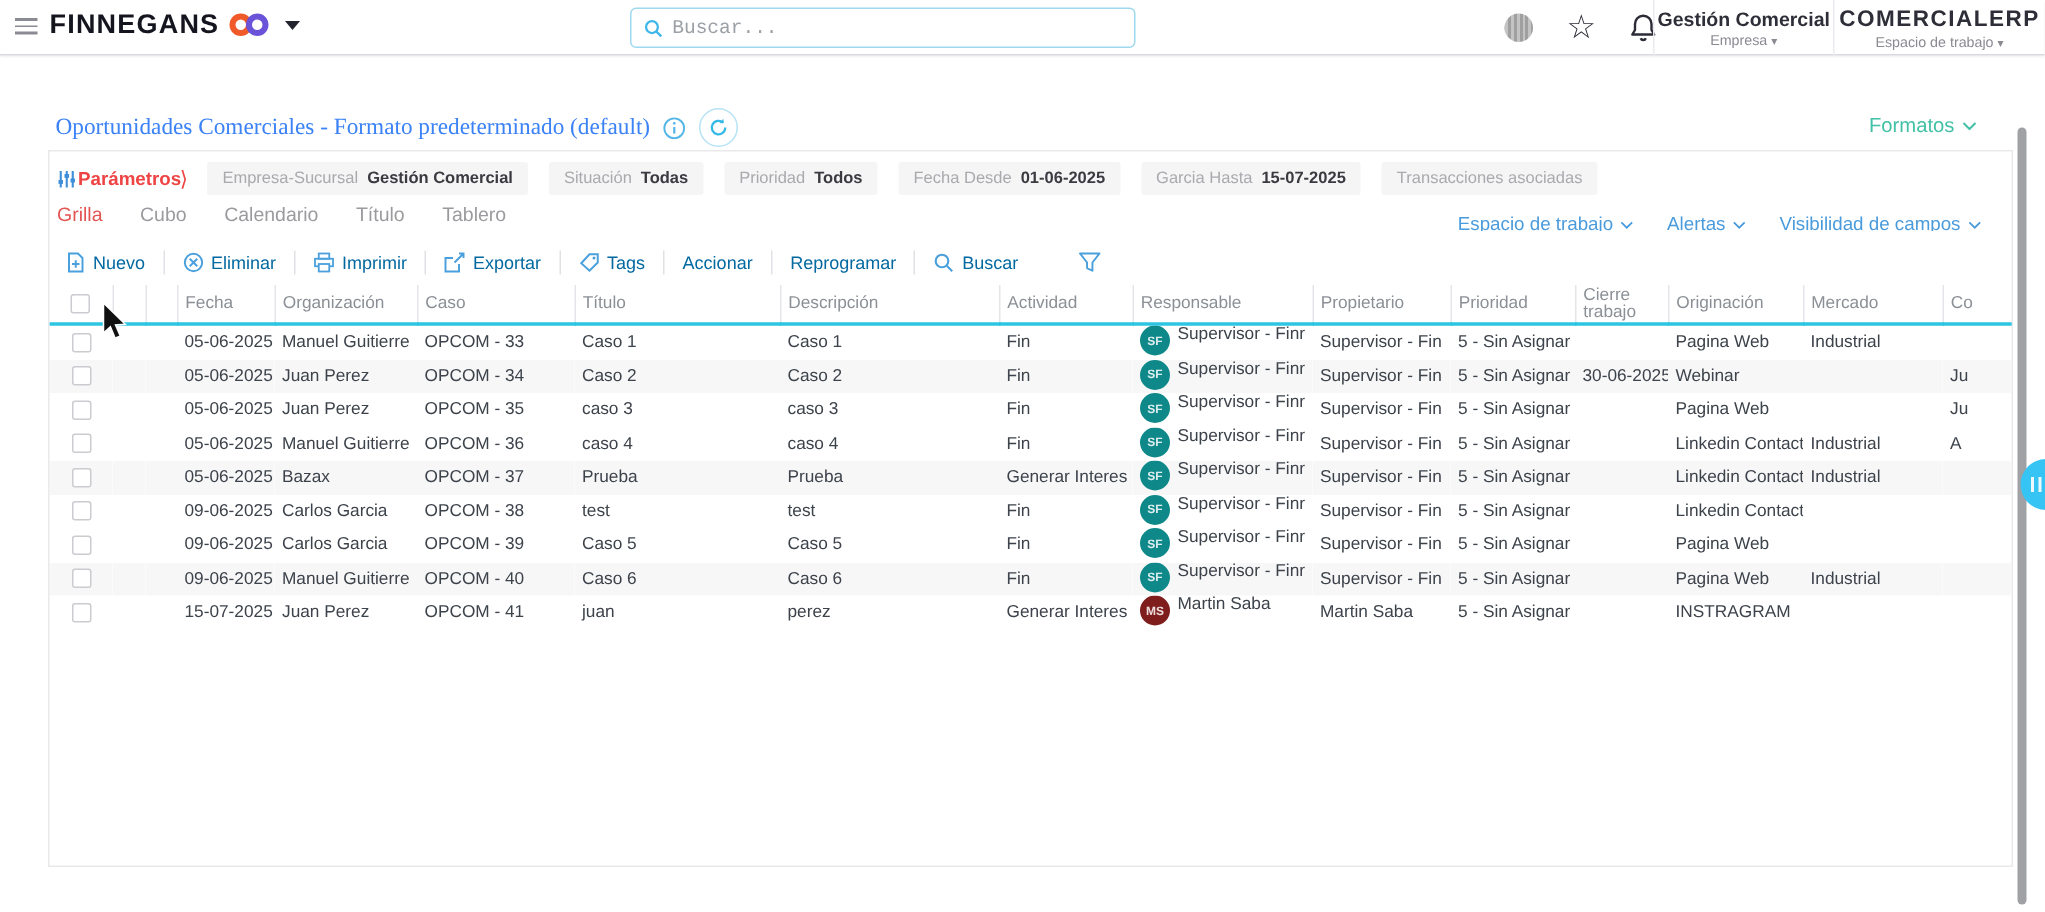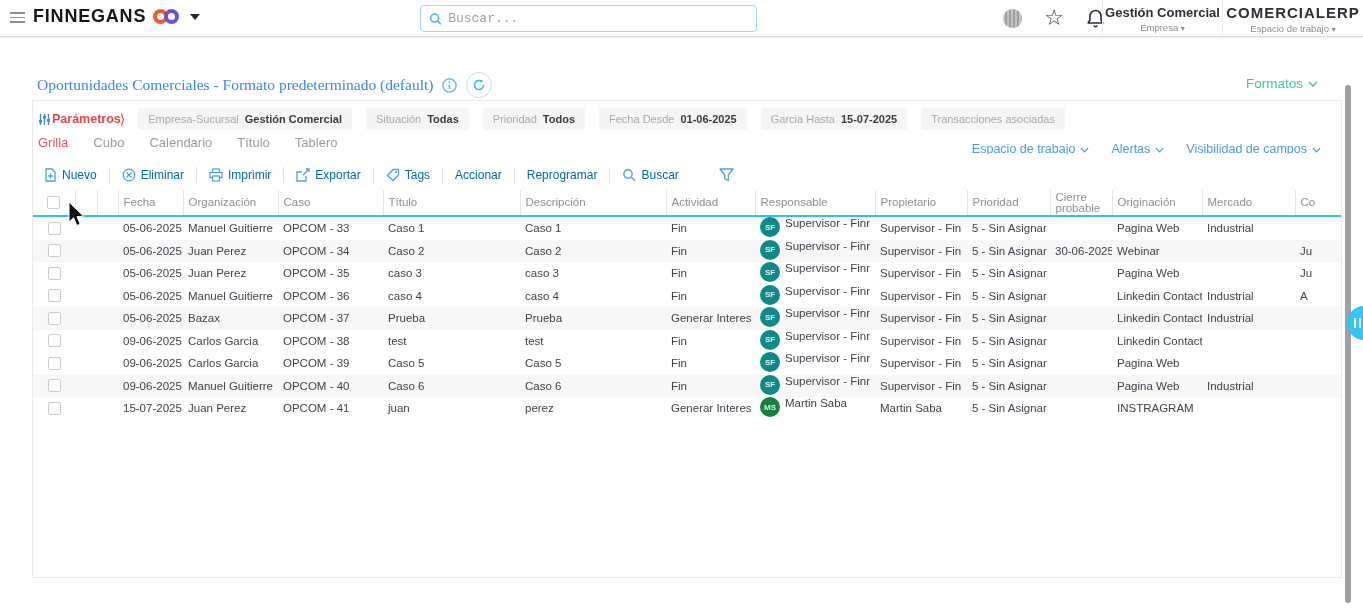--- a/index.html
+++ b/index.html
@@ -345,21 +345,21 @@
             <th></th>
             <th>Fecha</th>
             <th>Organización</th>
             <th>Caso</th>
             <th>Título</th>
             <th>Descripción</th>
             <th>Actividad</th>
             <th>Responsable</th>
             <th>Propietario</th>
             <th>Prioridad</th>
-            <th>Cierre probable</th>
+            <th>Cierre trabajo</th>
             <th>Originación</th>
             <th>Mercado</th>
             <th>Co</th>
           </tr>
         </thead>
       <tbody id="tbody">
           <tr>
             <td class="cbx-cell"><span class="cbx"></span></td>
             <td></td>
             <td></td>
@@ -548,21 +548,21 @@
             <td></td>
             <td></td>
             <td>15-07-2025</td>
             <td>Juan Perez</td>
             <td>OPCOM - 41</td>
             <td>juan</td>
             <td>perez</td>
             <td>Generar Interes</td>
             <td>
               <span class="resp-cell">
-                <span class="avatar" style="background: #15803d;">MS</span>
+                <span class="avatar" style="background: #7f1d1d;">MS</span>
                 <span>Martin Saba</span>
               </span>
             </td>
             <td>Martin Saba</td>
             <td>5 - Sin Asignar</td>
             <td></td>
             <td>INSTRAGRAM</td>
             <td></td>
             <td></td>
           </tr>

